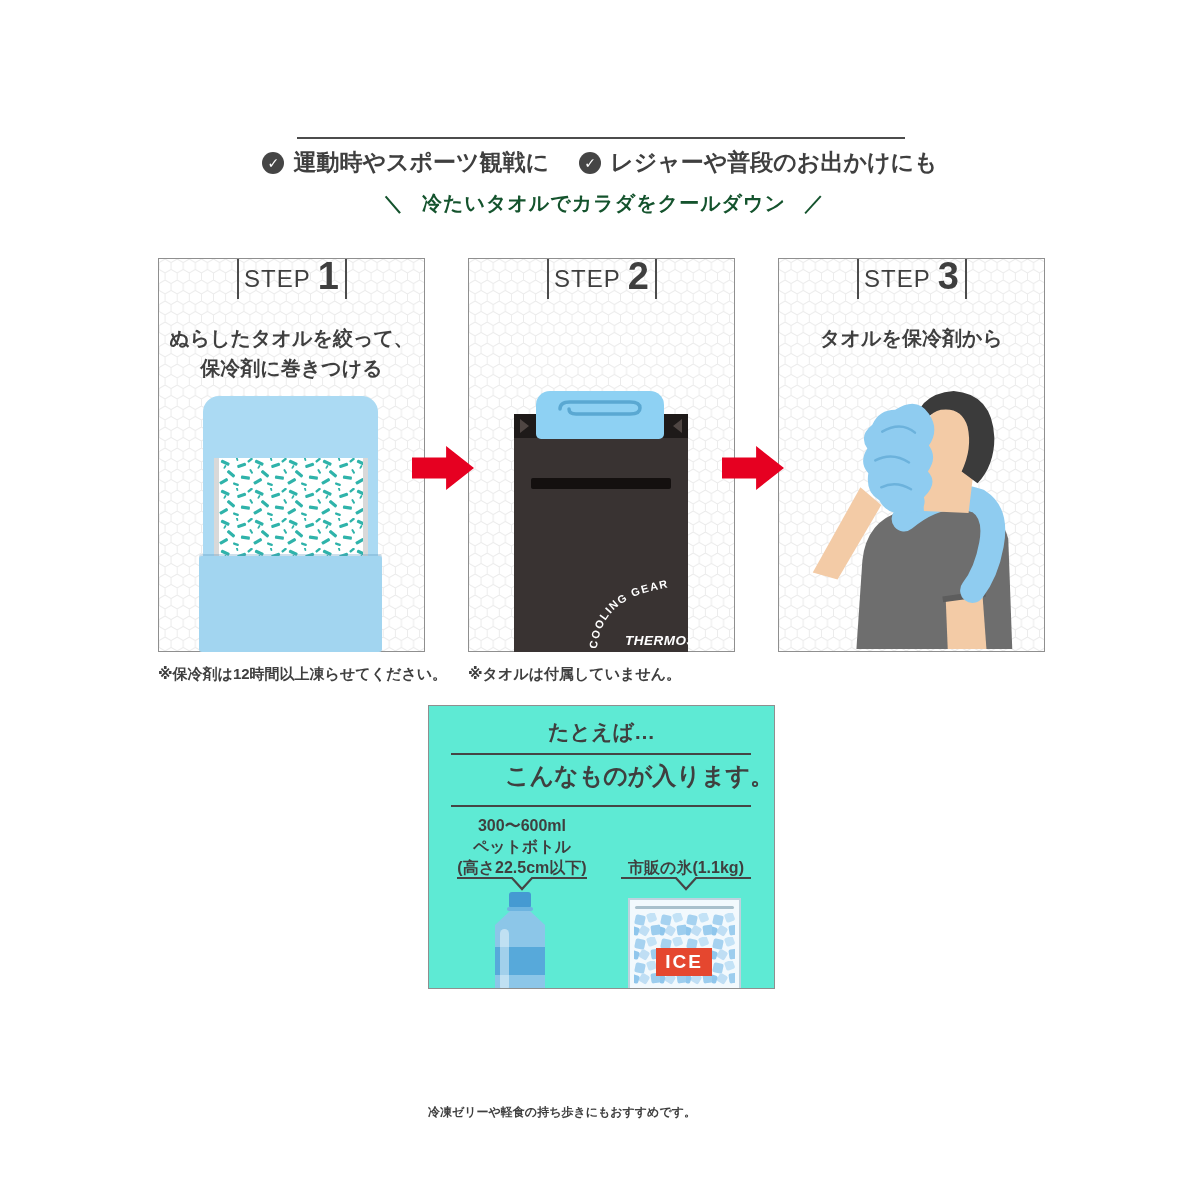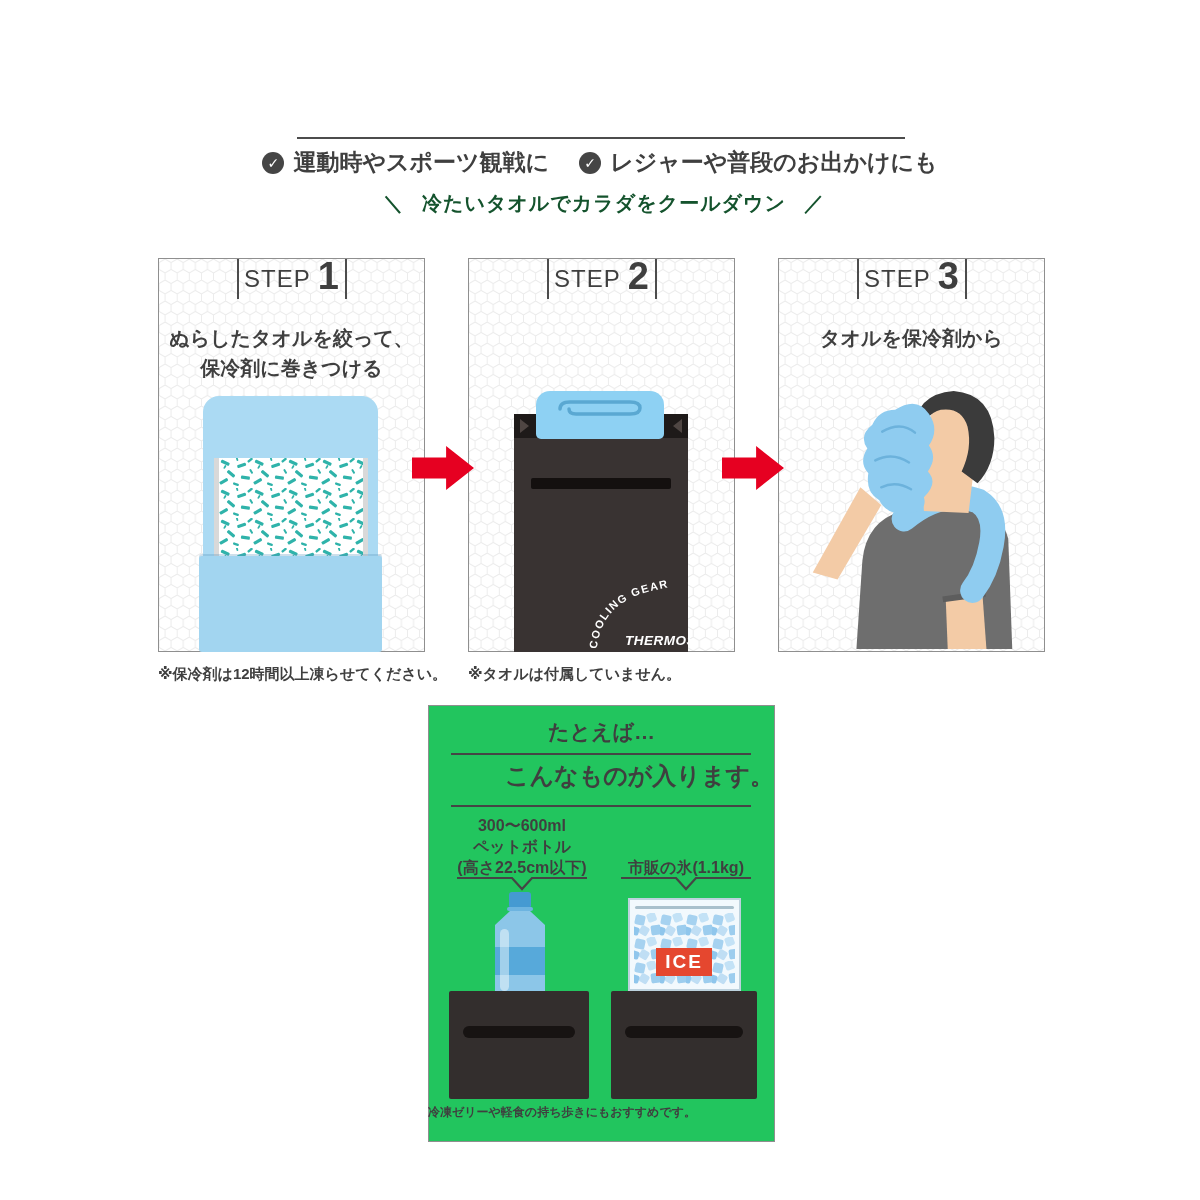--- a/index.html
+++ b/index.html
@@ -59,21 +59,21 @@
   .s2-roll{position:absolute;left:67px;top:132px;width:128px;height:48px;background:#8ed1f3;
            border-radius:14px 14px 5px 5px;}
   .s2-roll svg{display:block;width:100%;height:100%;}
   .s2-slot{position:absolute;left:62px;top:219px;width:140px;height:11px;background:#14100f;border-radius:2px;}
   .s2-brand{position:absolute;left:118px;top:318px;width:104px;height:74px;}
 
   
   .s3-man{position:absolute;left:0;top:0;width:100%;height:100%;}
 
   
-  .exbox{position:absolute;left:428px;top:705px;width:347px;height:437px;background:#22c55e;
+  .exbox{position:absolute;left:428px;top:705px;width:347px;height:284px;background:#5eead4;
          border:1.5px solid #8f8f8f;box-sizing:border-box;overflow:hidden;}
   .ex-intro{position:absolute;top:12px;left:0;width:100%;text-align:center;
             font-size:21px;font-weight:800;color:#3f3f3f;}
   .ex-line{position:absolute;left:22px;width:300px;height:2px;background:#454545;}
   #exline1{top:47px;} #exline2{top:99px;}
   .ex-title{position:absolute;top:54px;left:0;width:100%;text-align:right;
             font-size:24px;font-weight:800;color:#3f3f3f;}
   .ex-label{position:absolute;text-align:center;font-size:16px;font-weight:700;
             line-height:1.3;color:#3f3f3f;}
   #exlabel-left{top:110px;left:18px;width:150px;}

